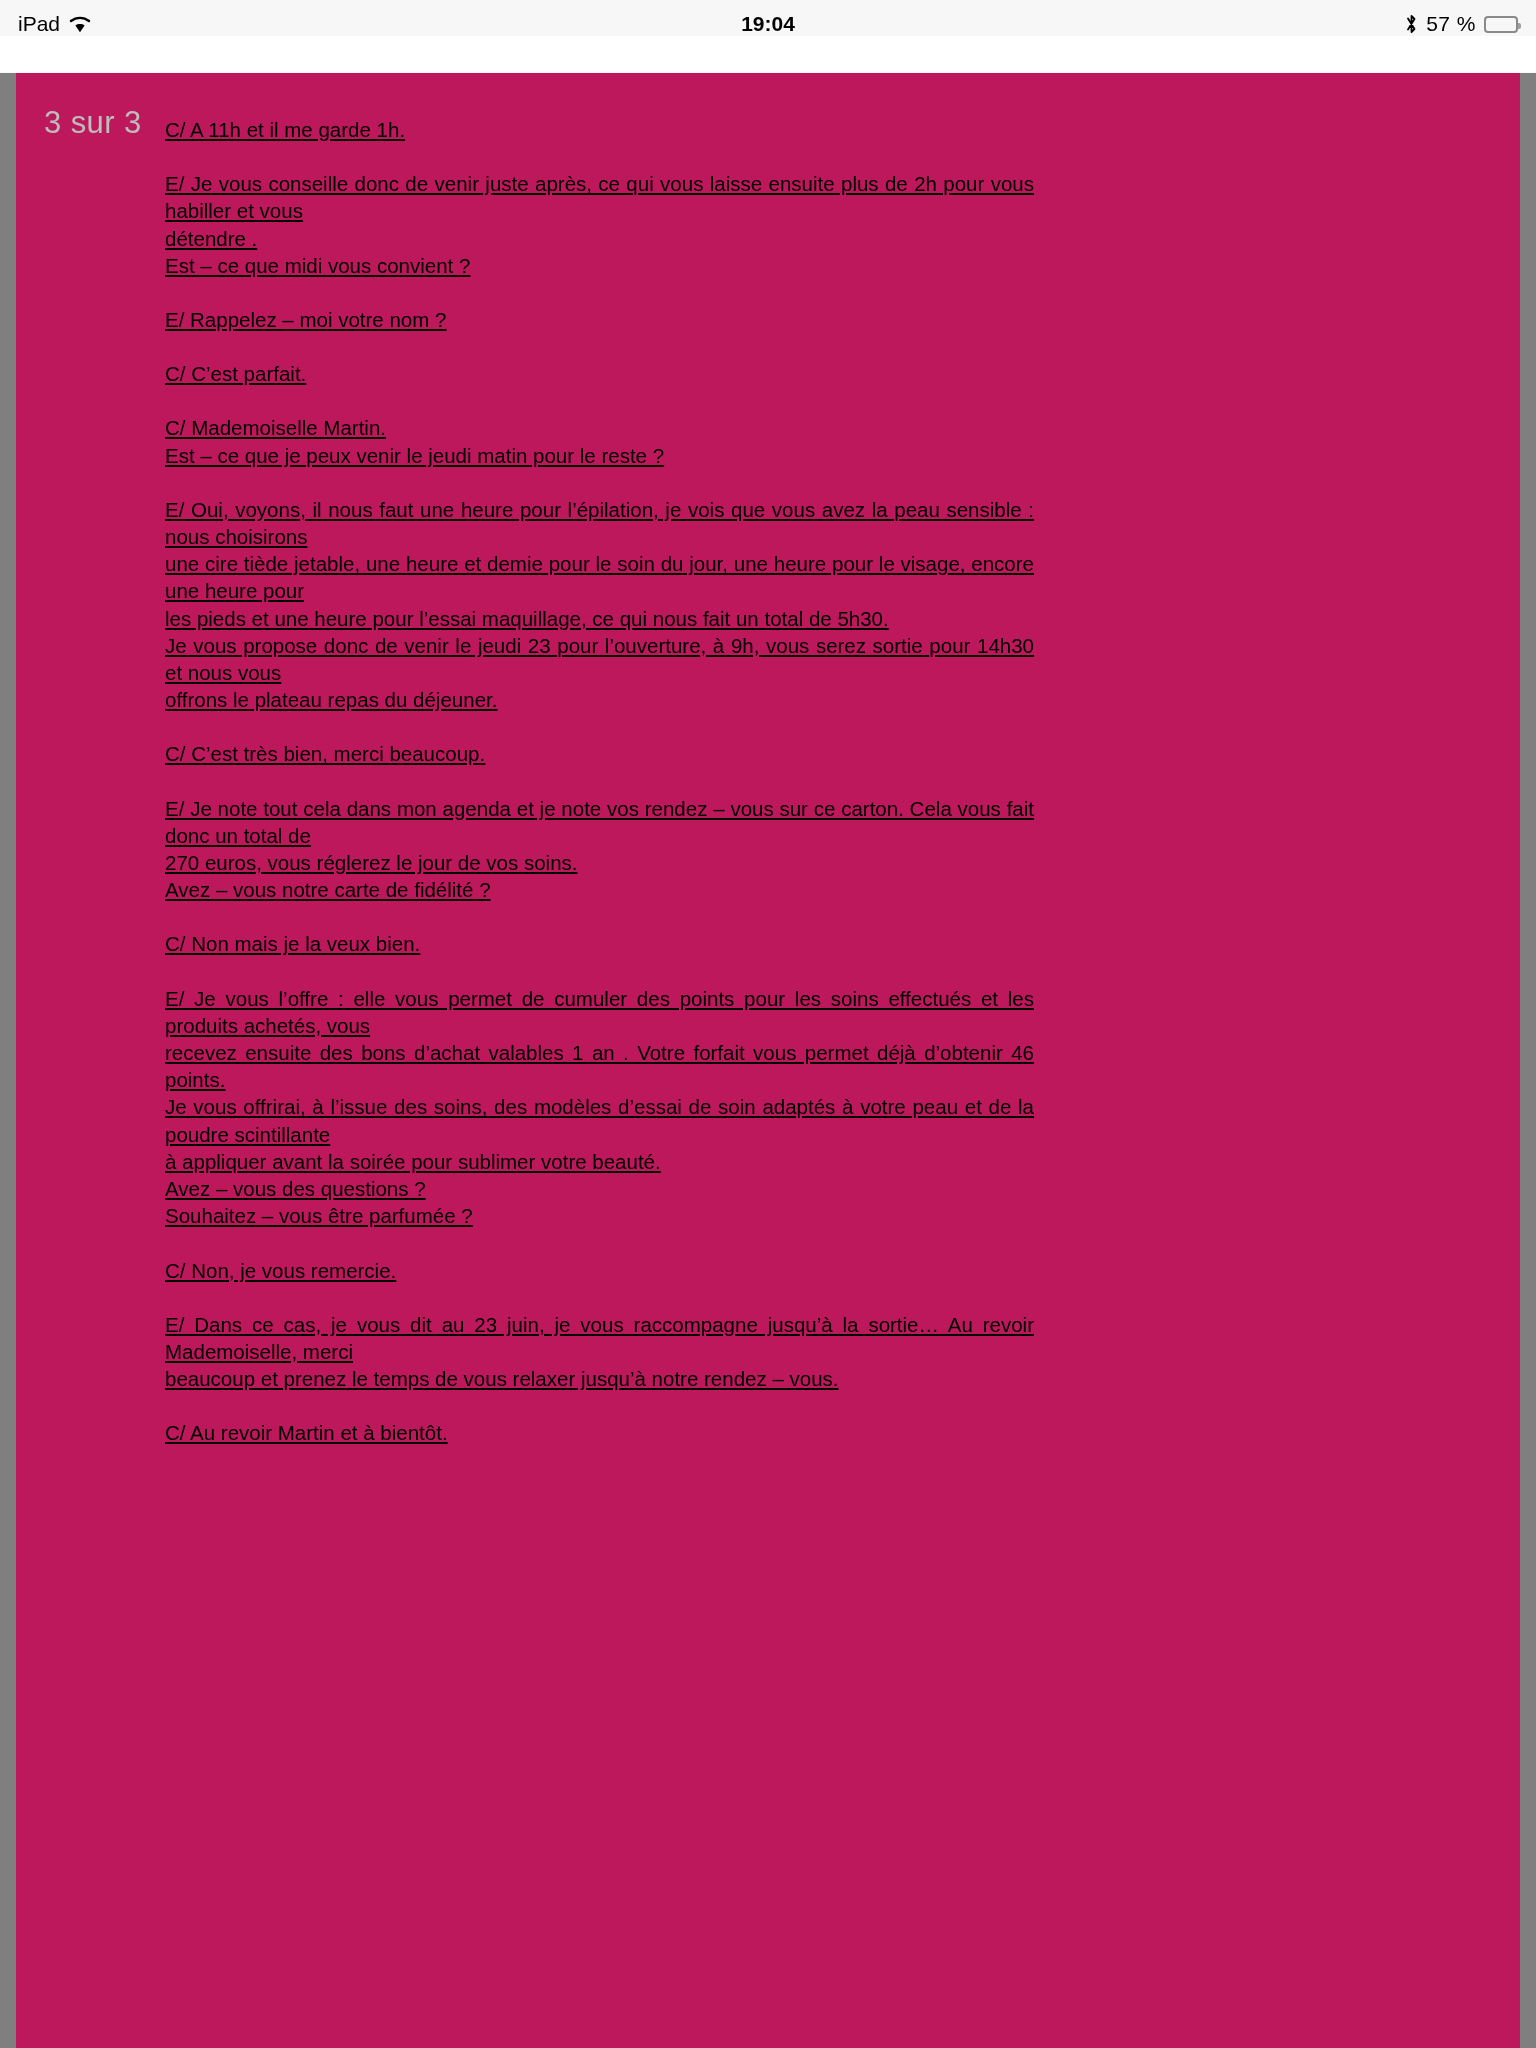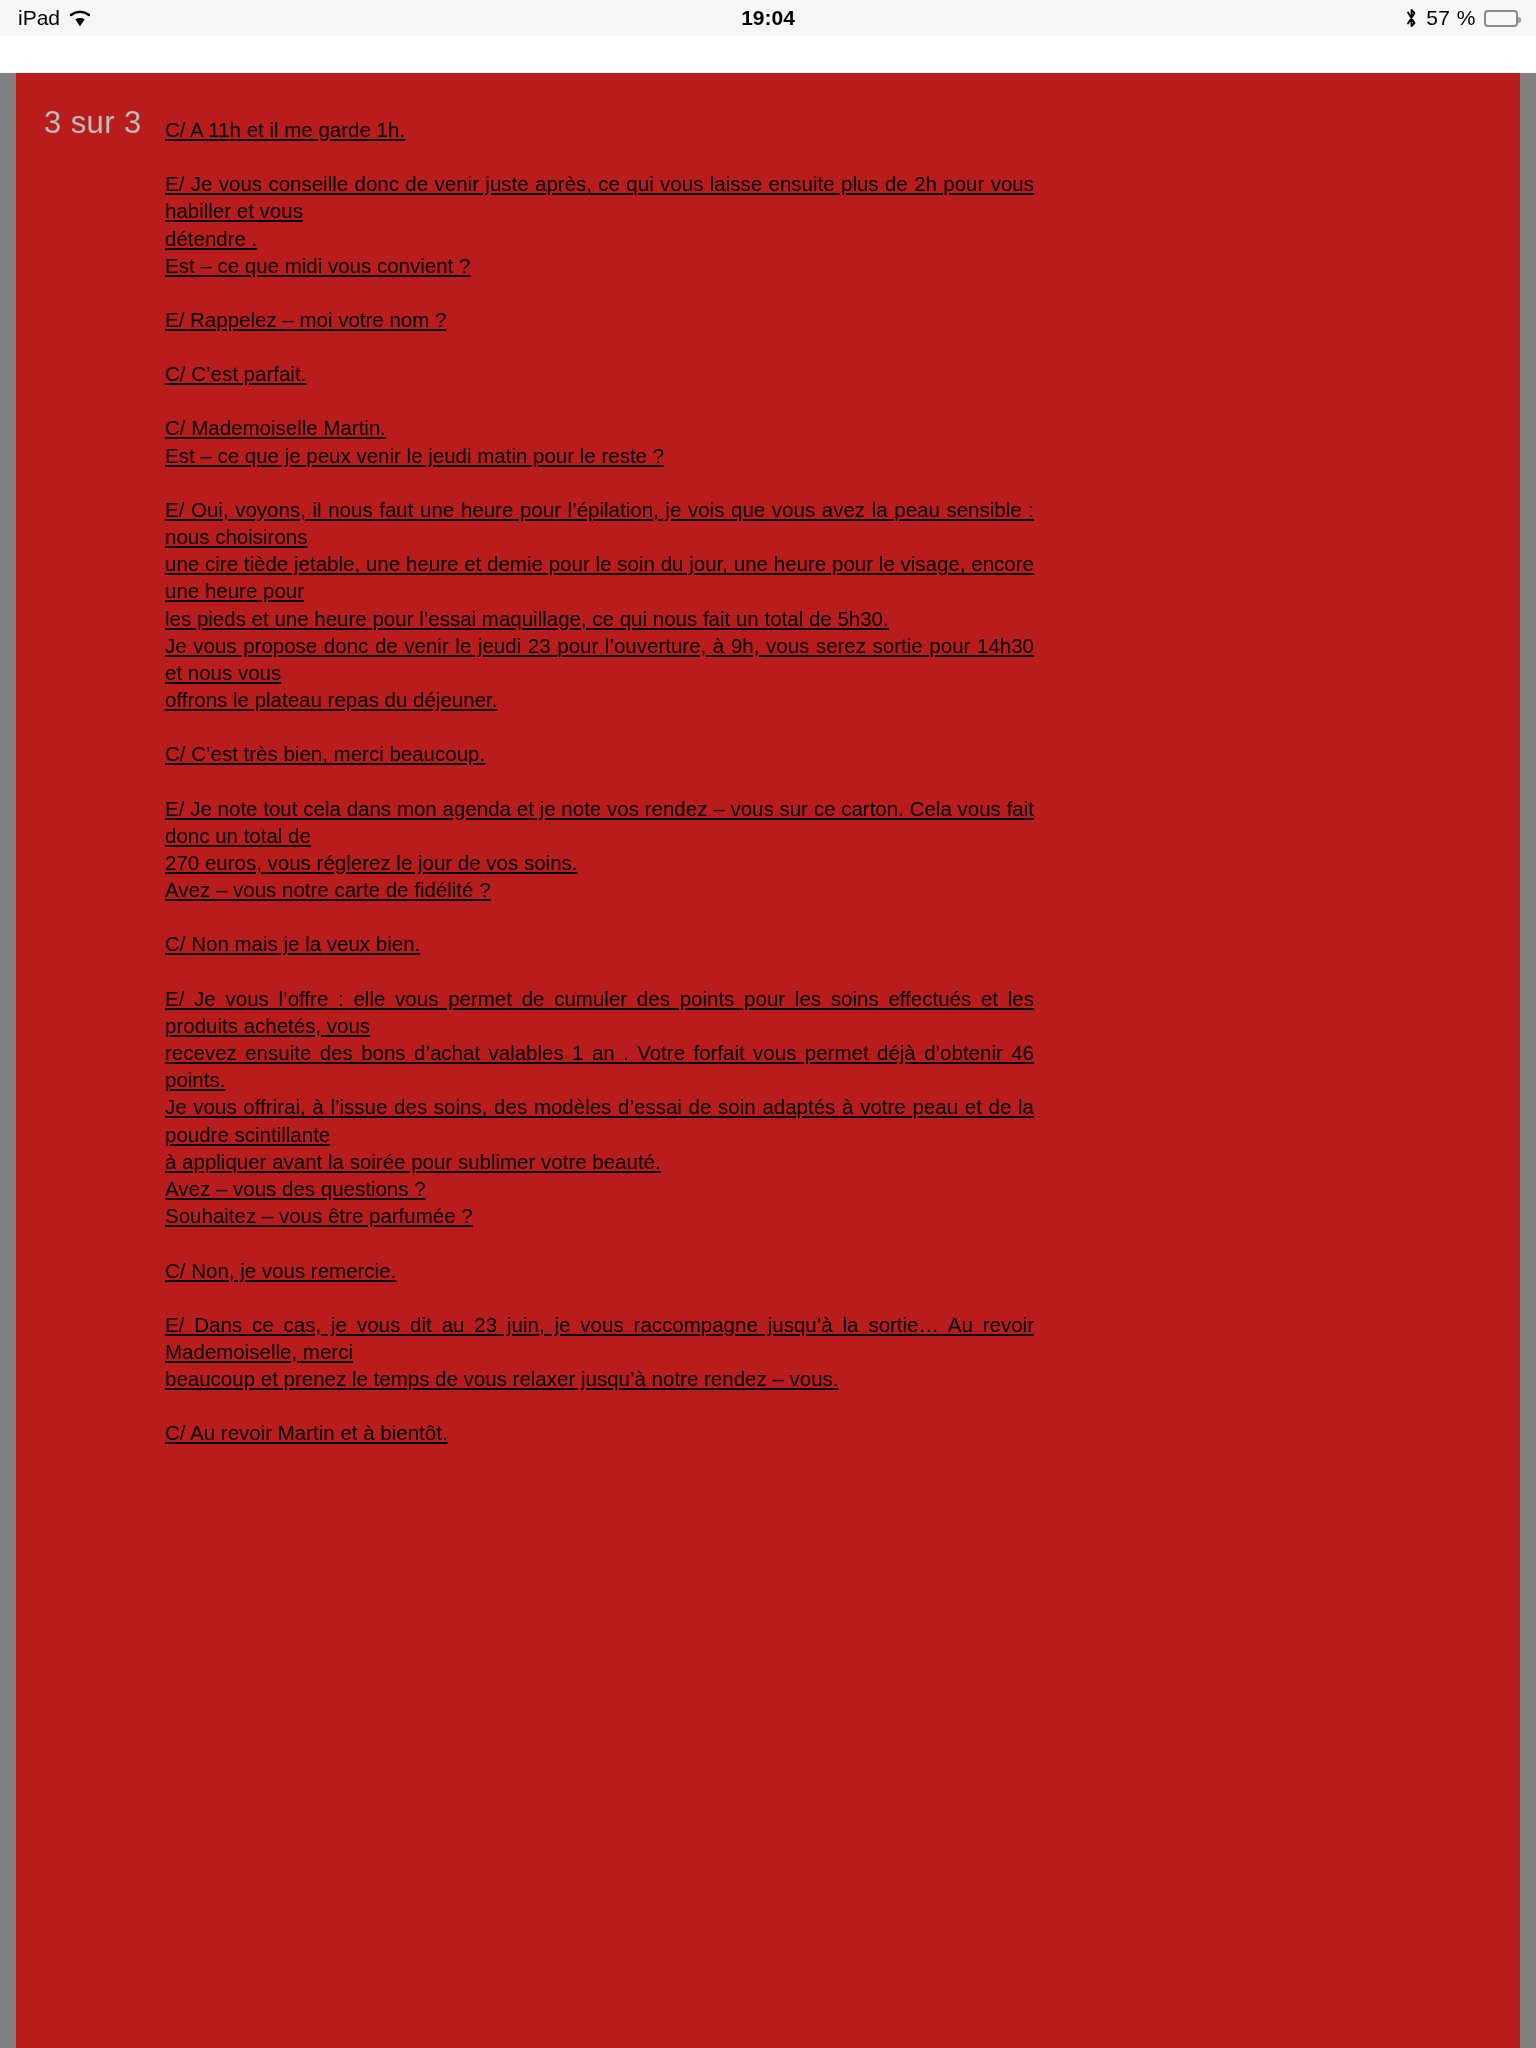--- a/index.html
+++ b/index.html
@@ -13,21 +13,21 @@
     font-family: "Liberation Sans", sans-serif;
     overflow: hidden;
     position: relative;
   }
 
   
   .status-bar {
     height: 36px;
     background: #f7f7f7;
     display: flex;
-    align-items: center;
+    align-items: flex-end;
     justify-content: space-between;
     padding: 0 18px;
     box-sizing: border-box;
     font-size: 21px;
     color: #000;
     position: relative;
   }
   .status-left {
     display: flex;
     align-items: center;
@@ -97,21 +97,21 @@
     color: #1a1a1a;
   }
 
   
   .doc-viewport {
     position: absolute;
     top: 73px;
     left: 0;
     right: 0;
     bottom: 0;
-    background: #b91c1c;
+    background: #be185d;
     border-left: 16px solid #7f7f7f;
     border-right: 16px solid #7f7f7f;
     box-sizing: border-box;
     overflow: hidden;
   }
 
   .page-counter {
     position: absolute;
     left: 28px;
     top: 32px;

